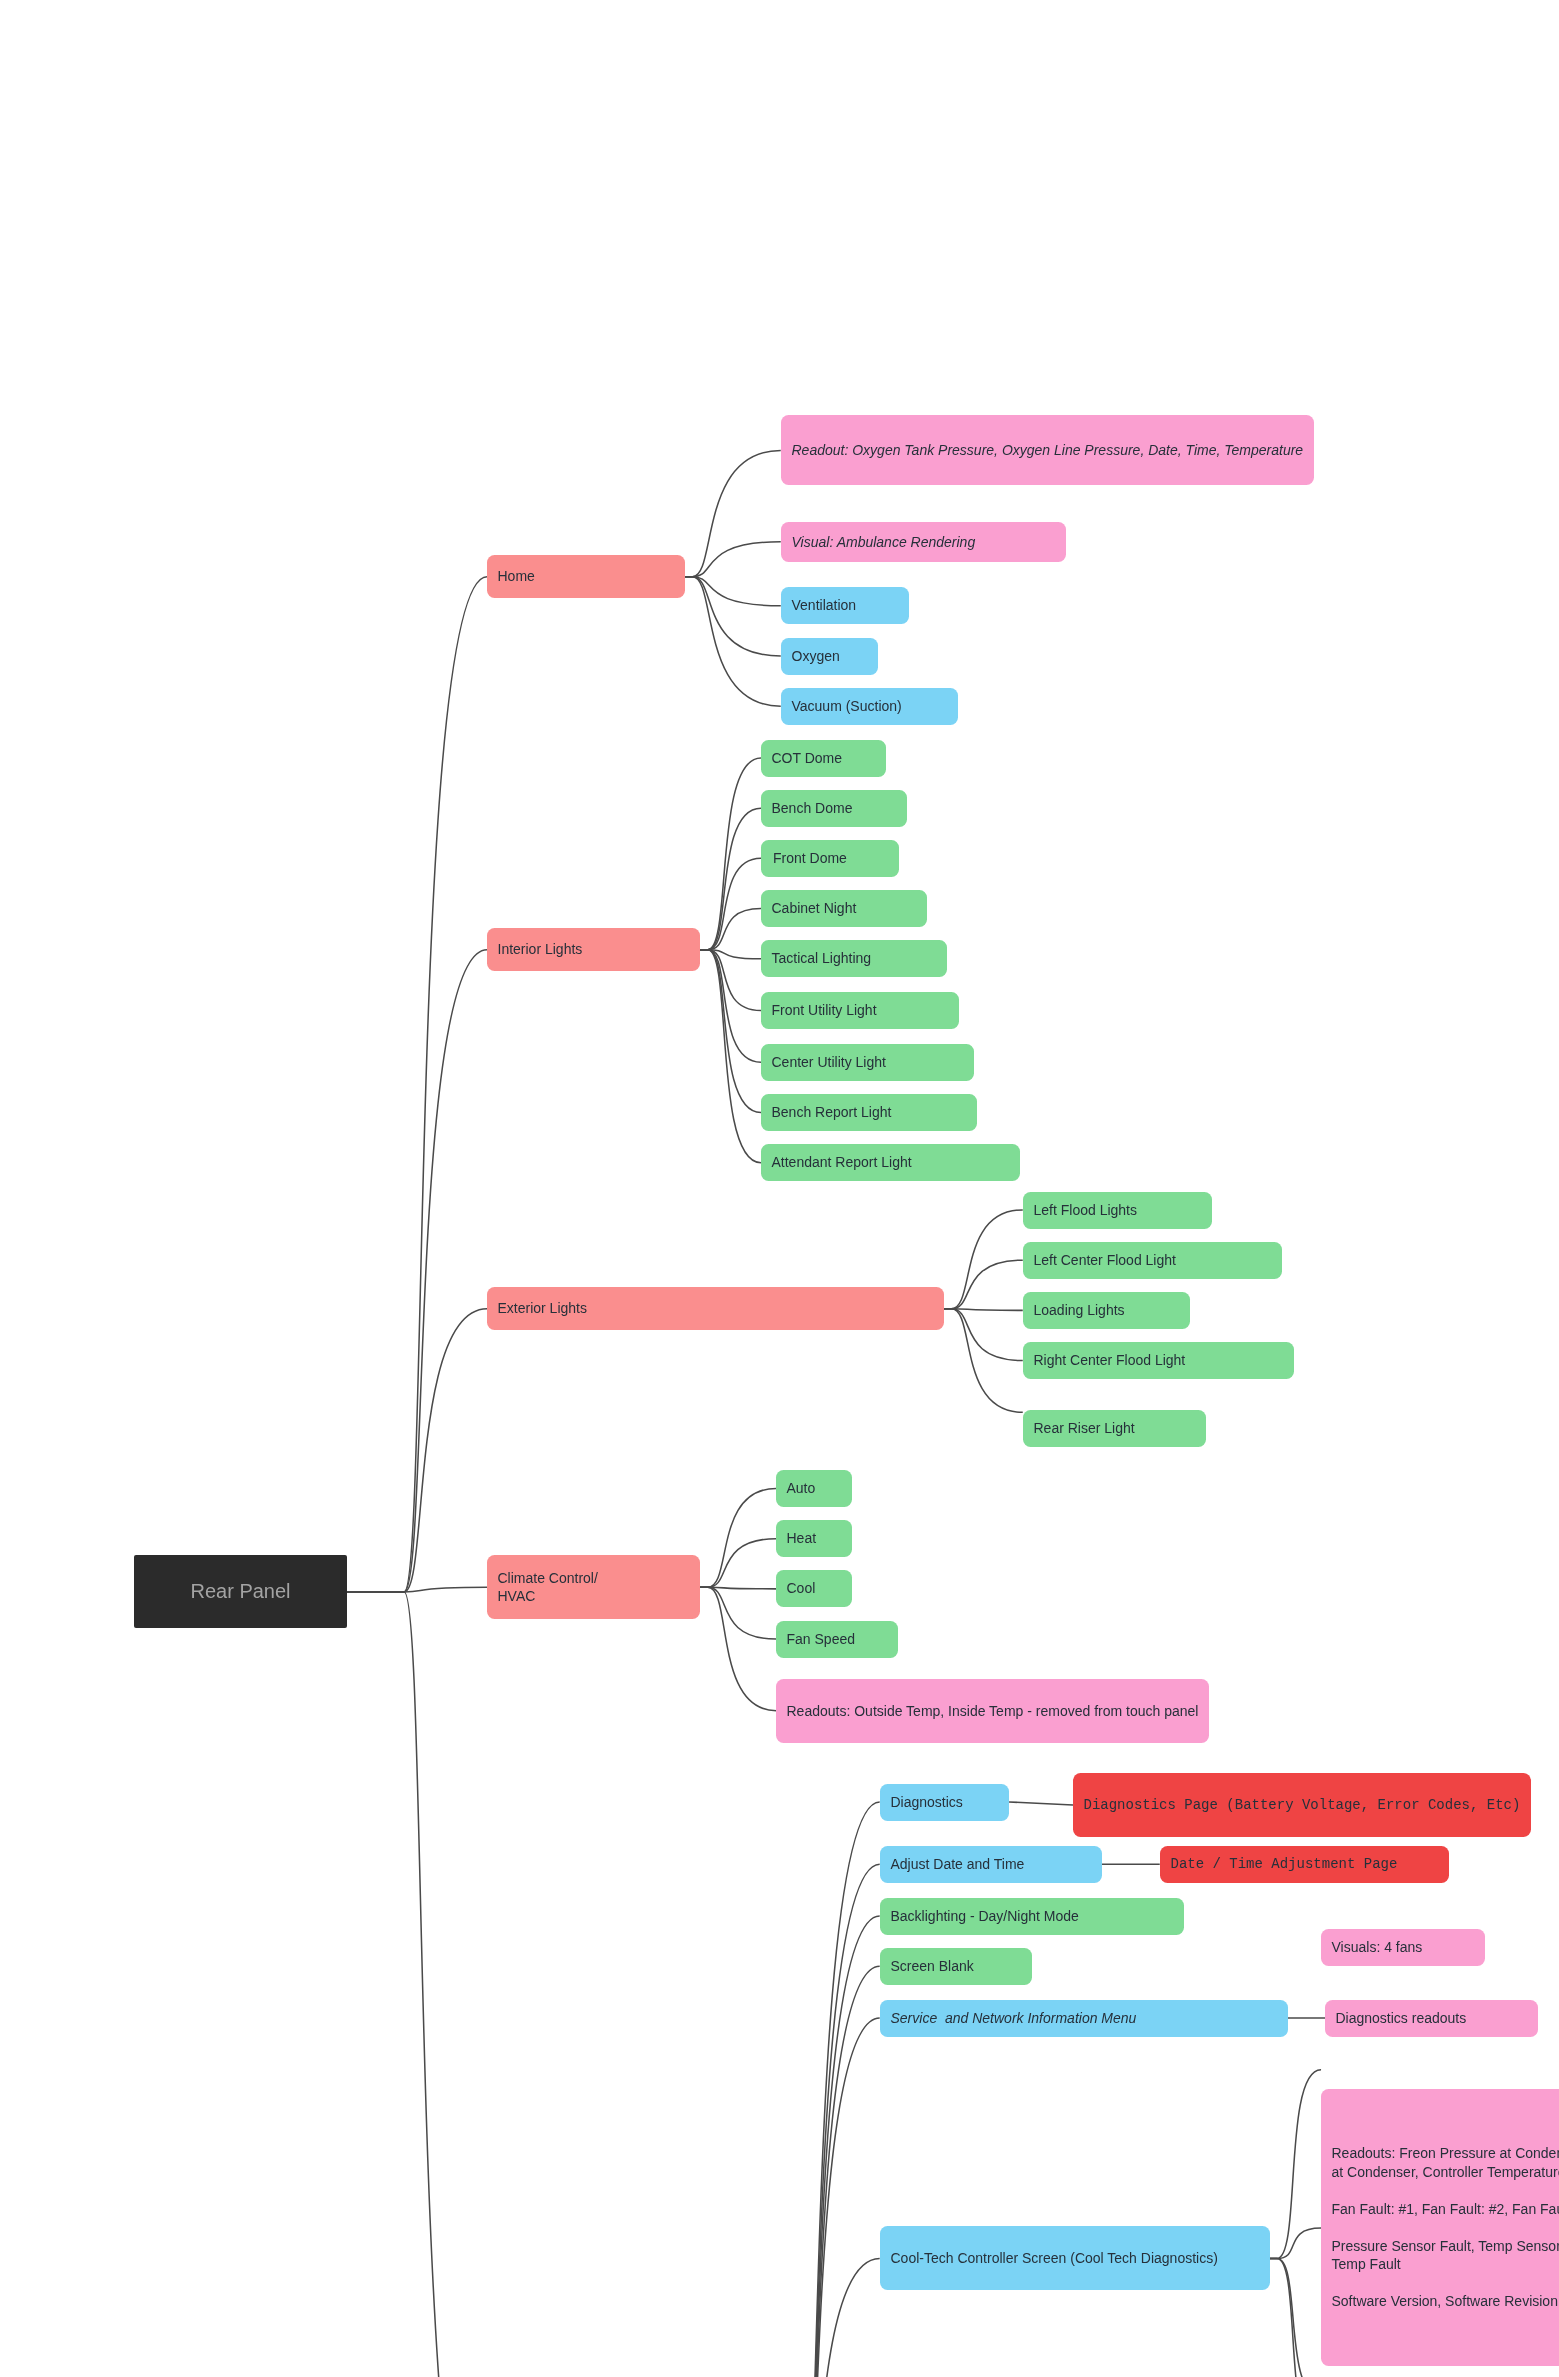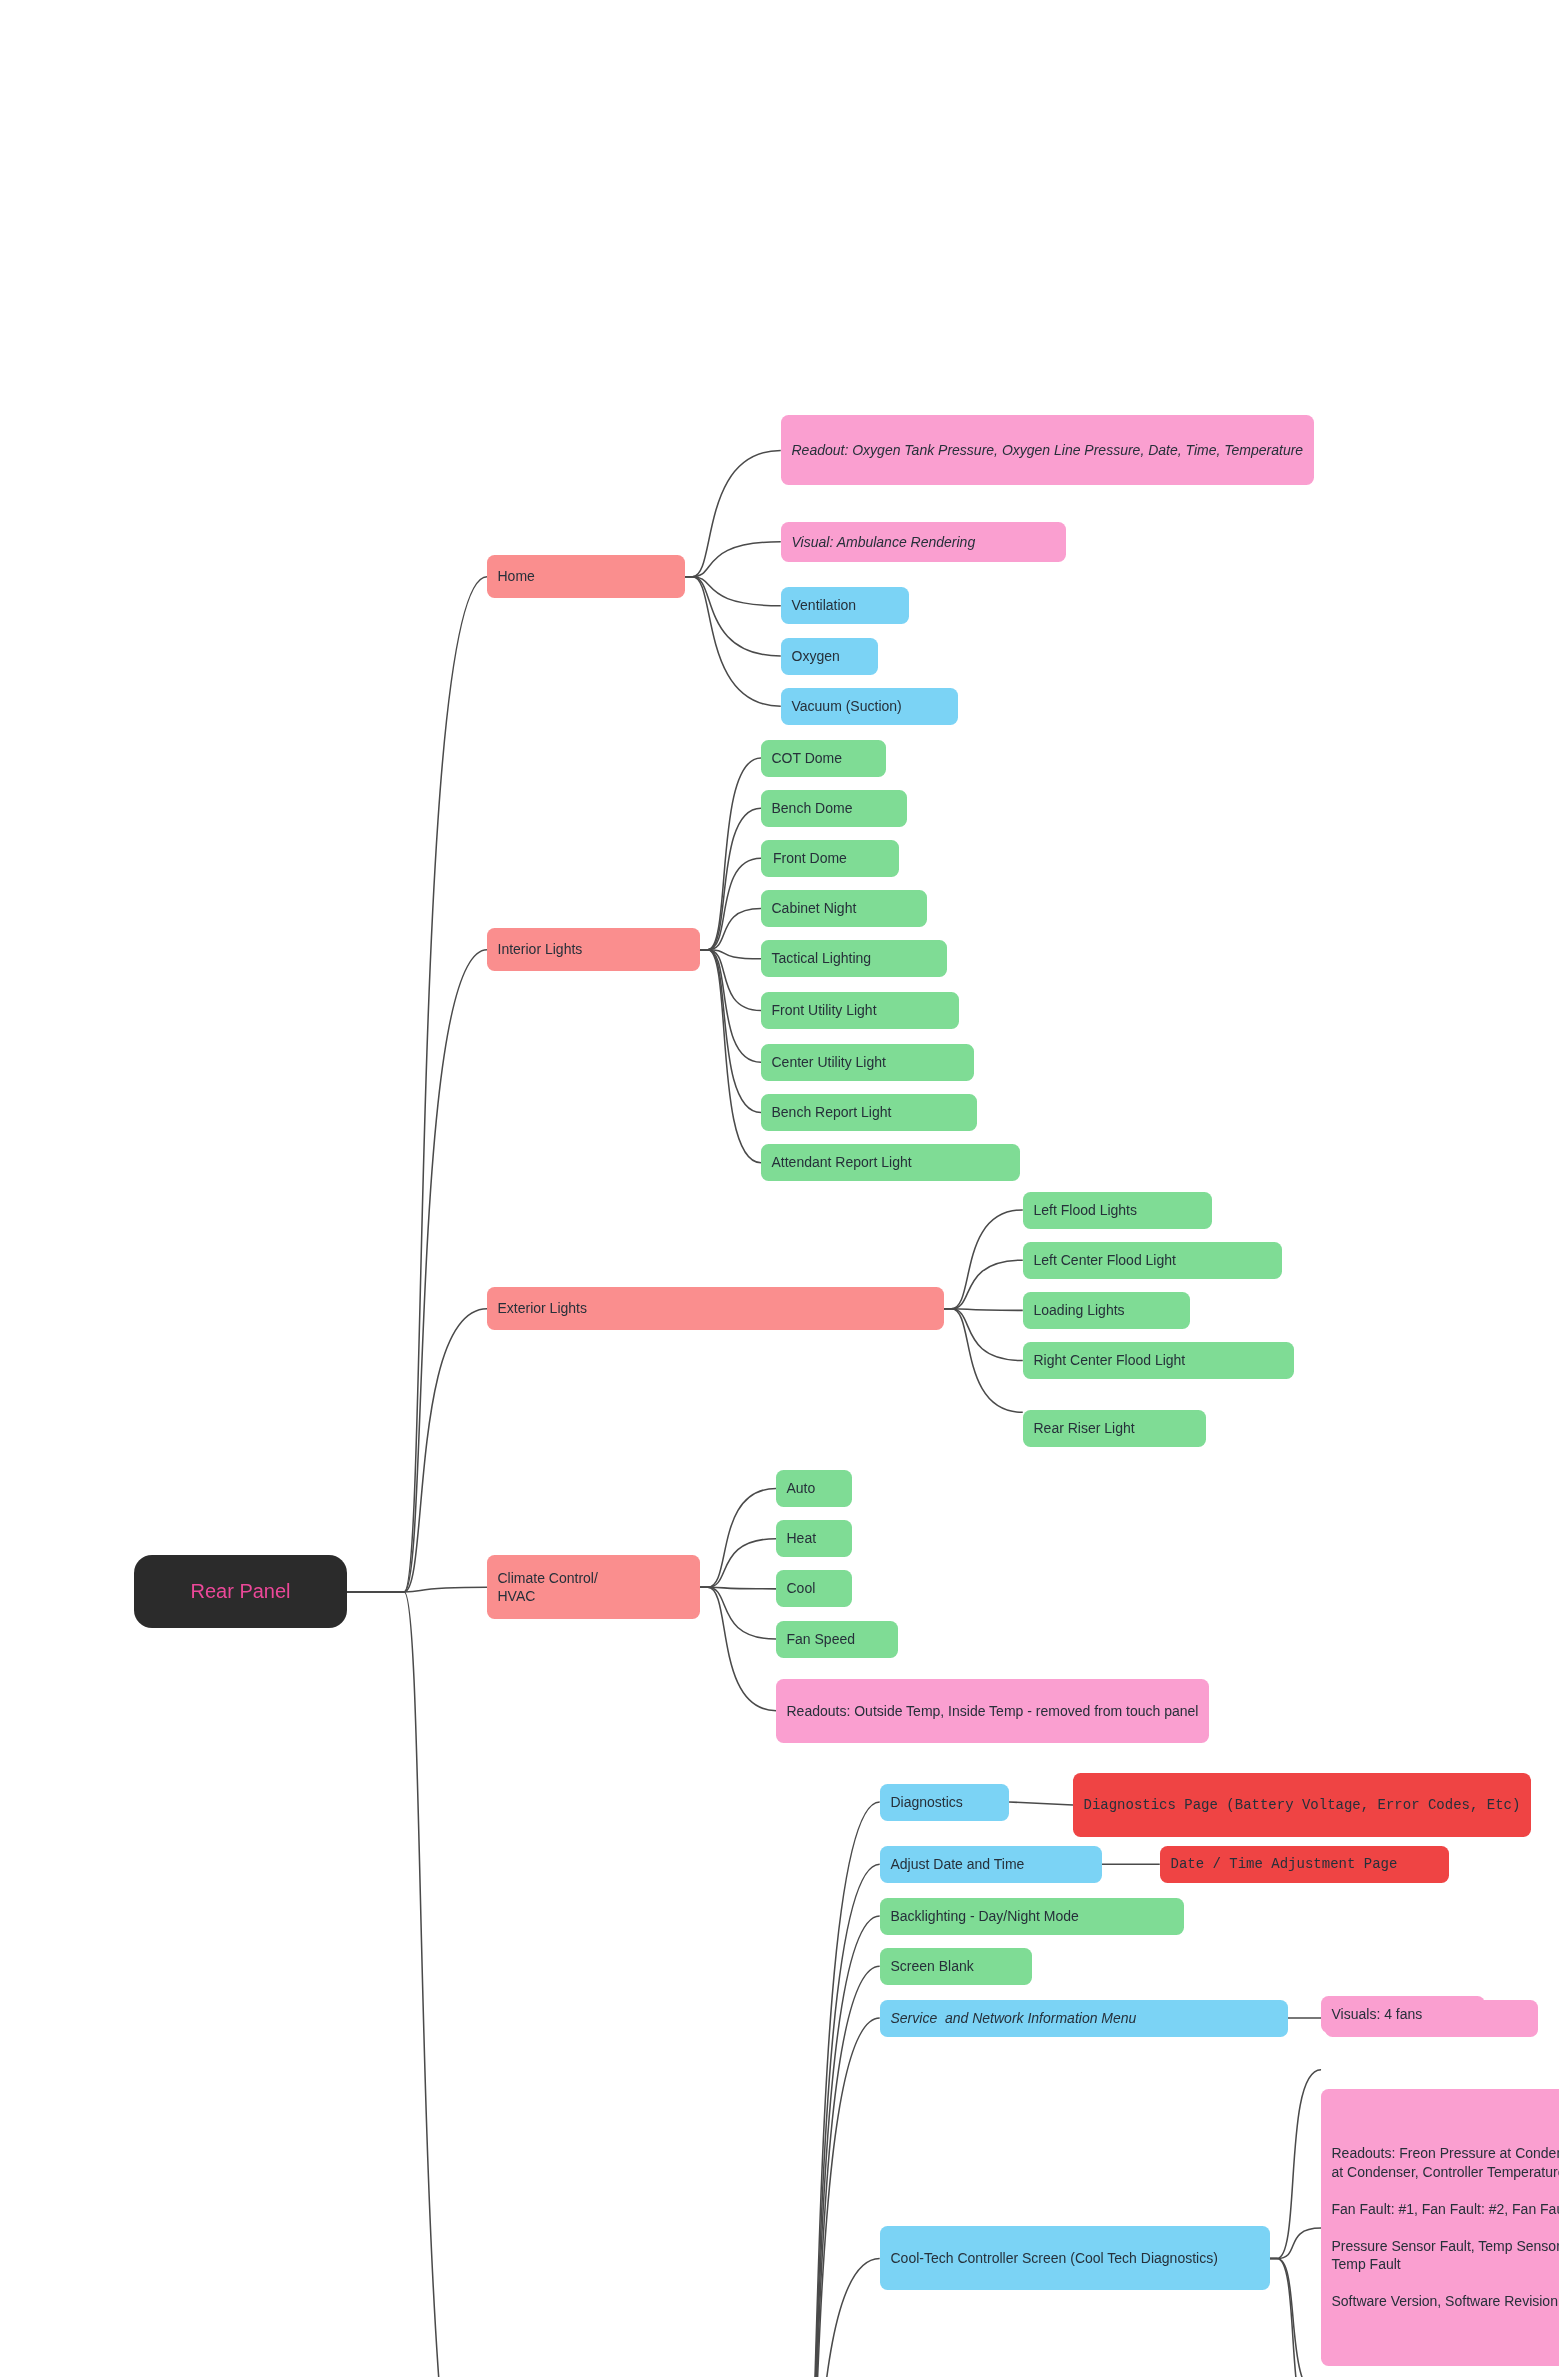--- a/index.html
+++ b/index.html
@@ -19,23 +19,23 @@
     display:flex;
     align-items:center;
     padding:4.8px 10.5px;
     line-height:1.32;
     color:#26303a;
     font-size:14px;
     white-space:pre-wrap;
   }
   .node.root {
     background:#2b2b2b;
-    color:#ec4899;
+    color:#a3a3a3;
     font-size:20px;
-    border-radius:18px;
+    border-radius:2px;
     padding:10.5px 19px;
   }
   .node.cat  { background:#fa8e8e; }
   .node.grn  { background:#7fdc95; }
   .node.blu  { background:#7bd3f5; }
   .node.pnk  { background:#fa9fd0; }
   .node.gry  { background:#ef4444;font-family:Liberation Mono, monospace; }
   .node.ital { font-style:italic; }
 </style>
 </head>
@@ -140,21 +140,21 @@
     <div class="node pnk" style="left: 776px; top: 1679px; min-width: 380px; min-height: 64px;">Readouts: Outside Temp, Inside Temp - removed from touch panel</div>
     <div class="node blu" style="left: 880px; top: 1784px; min-width: 129px; min-height: 37px;">Diagnostics</div>
     <div class="node blu" style="left: 880px; top: 1846px; min-width: 222px; min-height: 37px;">Adjust Date and Time</div>
     <div class="node grn" style="left: 880px; top: 1898px; min-width: 304px; min-height: 37px;">Backlighting - Day/Night Mode</div>
     <div class="node grn" style="left: 880px; top: 1948px; min-width: 152px; min-height: 37px;">Screen Blank</div>
     <div class="node blu" style="left: 880px; top: 2000px; min-width: 408px; min-height: 37px; font-style: italic;">Service  and Network Information Menu</div>
     <div class="node blu" style="left: 880px; top: 2226px; min-width: 390px; min-height: 64px;">Cool-Tech Controller Screen (Cool Tech Diagnostics)</div>
     <div class="node gry" style="left: 1073px; top: 1773px; min-width: 380px; min-height: 64px;">Diagnostics Page (Battery Voltage, Error Codes, Etc)</div>
     <div class="node gry" style="left: 1160px; top: 1846px; min-width: 289px; min-height: 37px;">Date / Time Adjustment Page</div>
     <div class="node pnk" style="left: 1325px; top: 2000px; min-width: 213px; min-height: 37px;">Diagnostics readouts</div>
-    <div class="node pnk" style="left: 1321px; top: 1996px; min-width: 164px; min-height: 37px;">Visuals: 4 fans</div>
+    <div class="node pnk" style="left: 1321px; top: 1929px; min-width: 164px; min-height: 37px;">Visuals: 4 fans</div>
     <div class="node pnk" style="left: 1321px; top: 2089px; min-width: 408px; min-height: 277px;">Readouts: Freon Pressure at Condenser, Freon Temperature at Condenser, Controller Temperature
 
 Fan Fault: #1, Fan Fault: #2, Fan Fault: #3, Fan Fault:#4,
 
 Pressure Sensor Fault, Temp Sensor Fault, Controller Over Temp Fault
 
 Software Version, Software Revision</div>
   </div>
 
 

